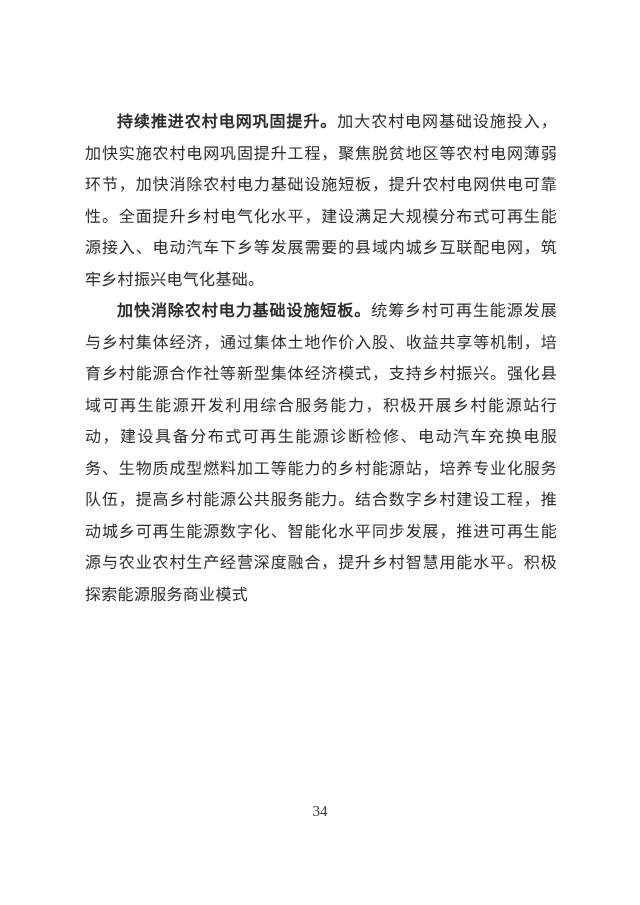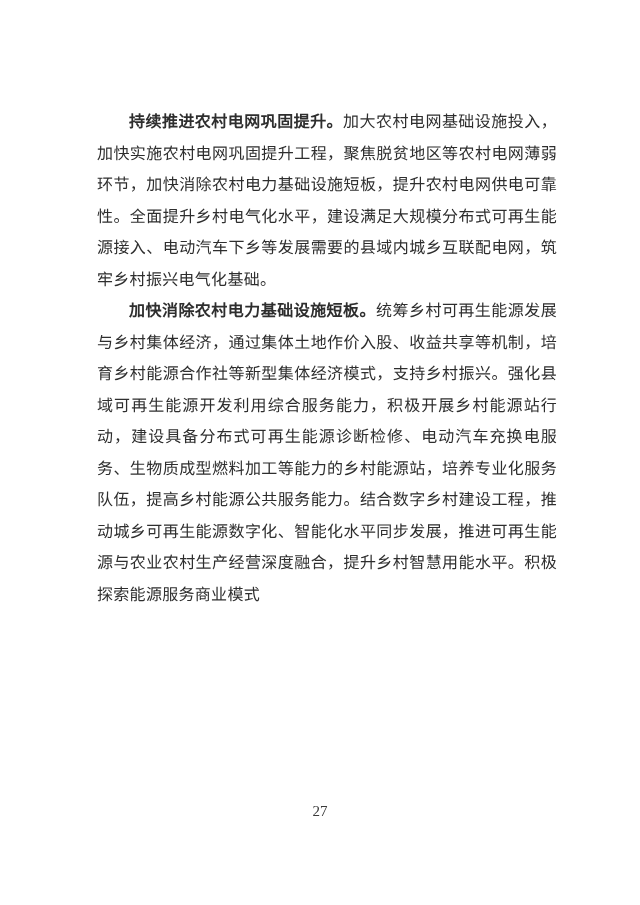--- a/index.html
+++ b/index.html
@@ -28,21 +28,20 @@
     font-size: 16px;
     line-height: 31.5px;
     letter-spacing: 0.3px;
     text-align: justify;
     text-justify: inter-character;
     word-break: break-all;
     color: #2e2e2e;
   }
   .para.indent {
     text-indent: 2em;
-    margin-left: 12px;
   }
   .lead {
     font-weight: bold;
   }
   .page-footer {
     position: absolute;
     left: 0;
     right: 0;
     top: 802px;
     text-align: center;
@@ -60,15 +59,15 @@
   <main class="body-text">
 
 
     <p class="para indent"><span class="lead">持续推进农村电网巩固提升。</span><span class="t">加大农村电网基础设施投入，加快实施农村电网巩固提升工程，聚焦脱贫地区等农村电网薄弱环节，加快消除农村电力基础设施短板，提升农村电网供电可靠性。全面提升乡村电气化水平，建设满足大规模分布式可再生能源接入、电动汽车下乡等发展需要的县域内城乡互联配电网，筑牢乡村振兴电气化基础。</span></p>
 
     <p class="para indent"><span class="lead">加快消除农村电力基础设施短板。</span><span class="t">统筹乡村可再生能源发展与乡村集体经济，通过集体土地作价入股、收益共享等机制，培育乡村能源合作社等新型集体经济模式，支持乡村振兴。强化县域可再生能源开发利用综合服务能力，积极开展乡村能源站行动，建设具备分布式可再生能源诊断检修、电动汽车充换电服务、生物质成型燃料加工等能力的乡村能源站，培养专业化服务队伍，提高乡村能源公共服务能力。结合数字乡村建设工程，推动城乡可再生能源数字化、智能化水平同步发展，推进可再生能源与农业农村生产经营深度融合，提升乡村智慧用能水平。积极探索能源服务商业模式</span></p>
 
   </main>
 
   <footer class="page-footer">
-    <span class="page-number">27</span>
+    <span class="page-number">34</span>
   </footer>
 </div>
 
 </body></html>

